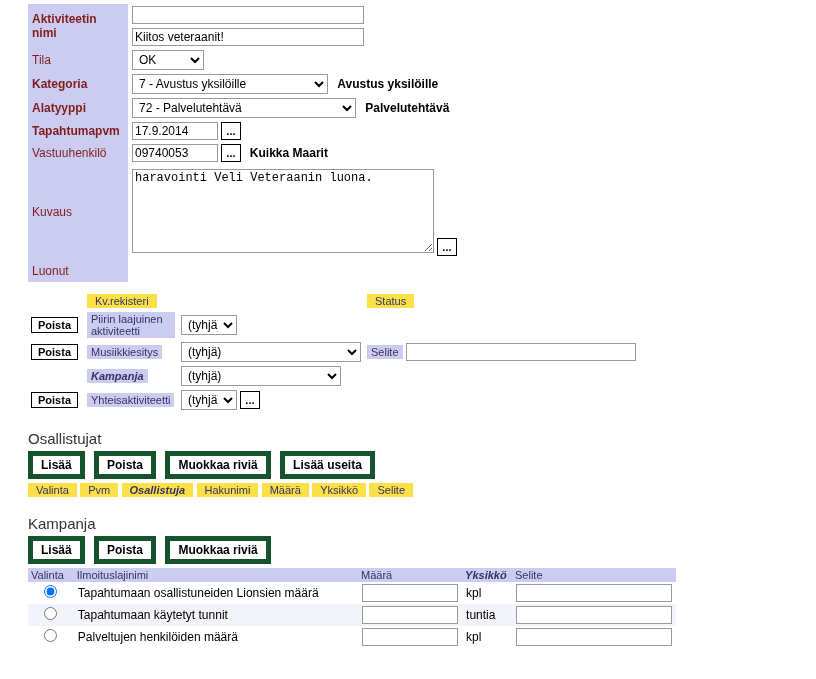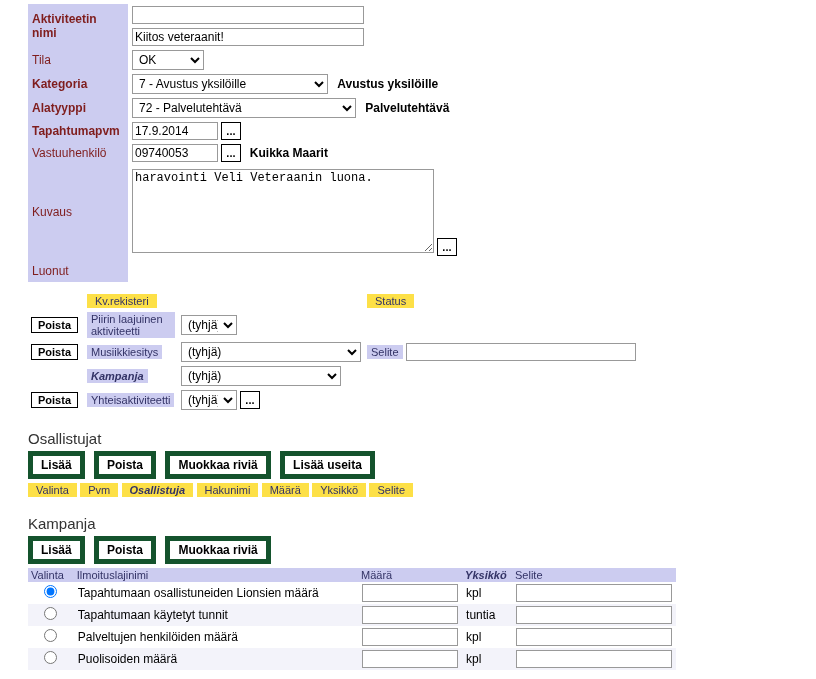--- a/index.html
+++ b/index.html
@@ -231,21 +231,14 @@
         <td class="unit-cell">tuntia</td>
         <td><input type="text" class="selite-input" value="" style=""></td>
       </tr>
       <tr class="result-row row-plain">
         <td style="text-align:center"><input type="radio" name="tulokset-sel" style=""></td>
         <td>Palveltujen henkilöiden määrä</td>
         <td><input type="text" class="result-input" value="" style=""></td>
         <td class="unit-cell">kpl</td>
         <td><input type="text" class="selite-input" value="" style=""></td>
       </tr>
-      <tr class="result-row row-alt">
-        <td style="text-align:center"><input type="radio" name="tulokset-sel" style=""></td>
-        <td>Puolisoiden määrä</td>
-        <td><input type="text" class="result-input" value="" style=""></td>
-        <td class="unit-cell">kpl</td>
-        <td><input type="text" class="selite-input" value="" style=""></td>
-      </tr>
     </tbody>
 </table>
 
 </body></html>

